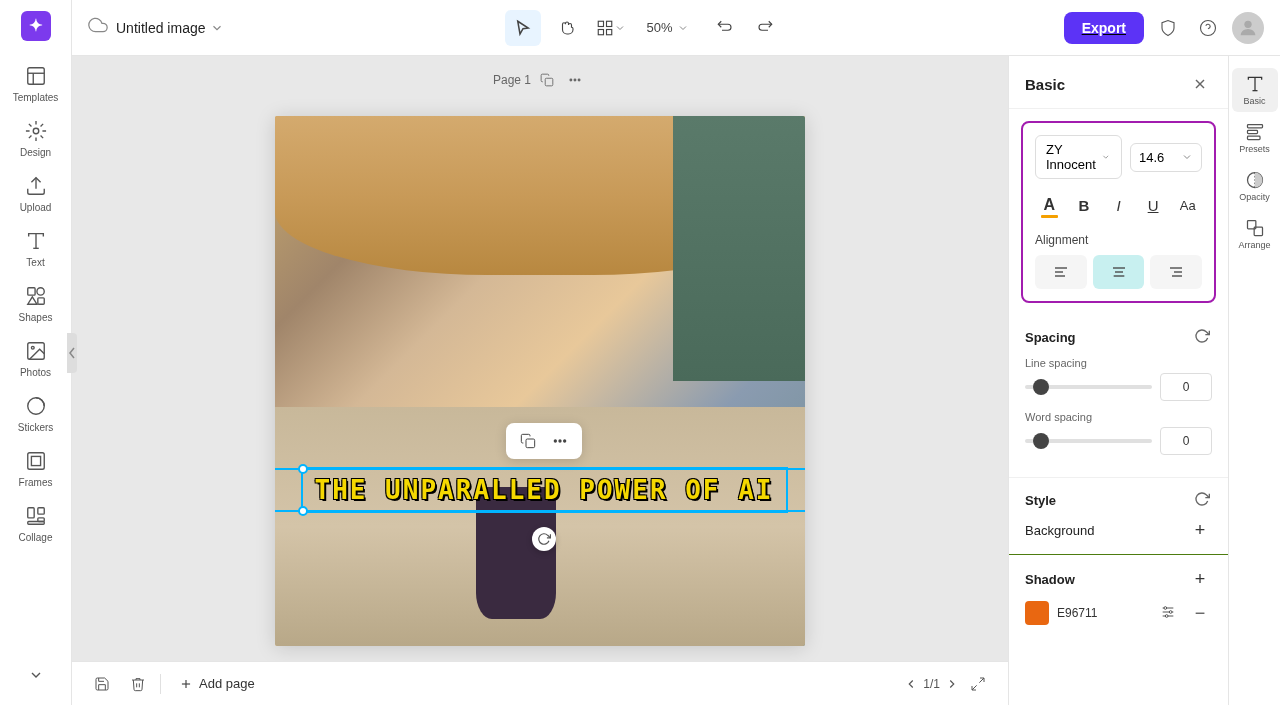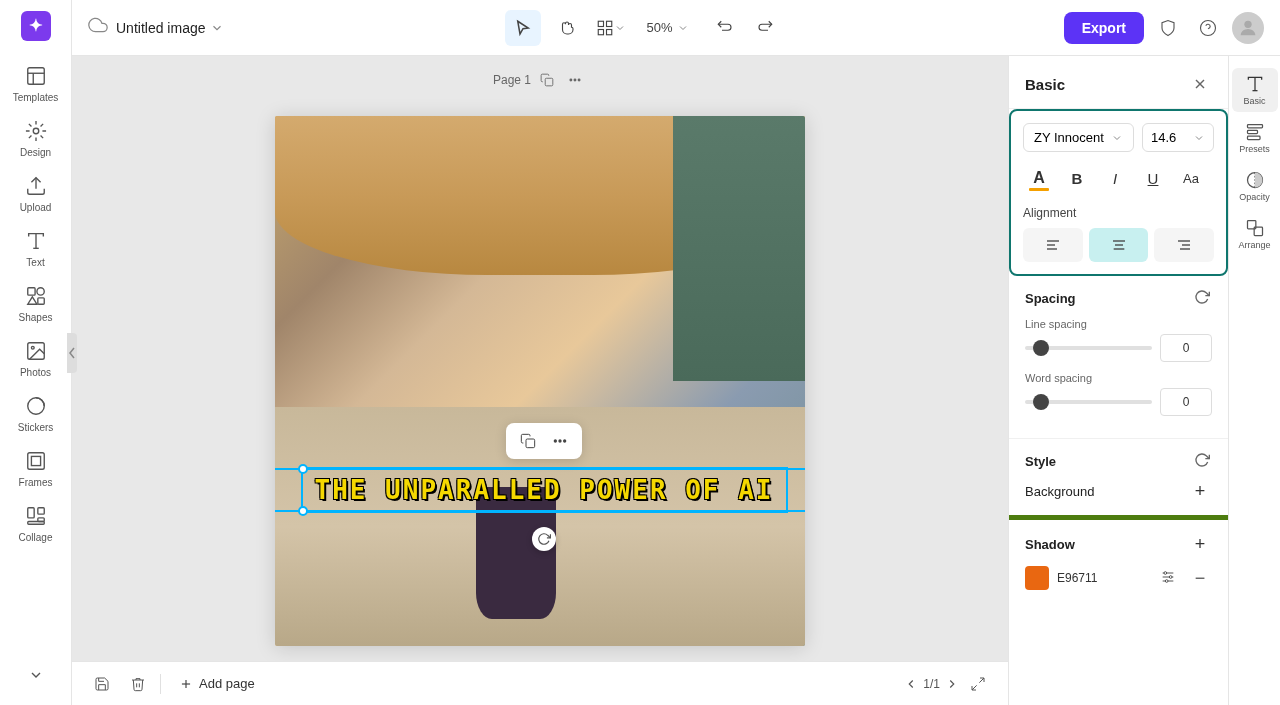--- a/index.html
+++ b/index.html
@@ -119,20 +119,21 @@
       color: #444;
     }
     .undo-redo {
       display: flex;
       gap: 4px;
     }
     .topbar-right {
       display: flex;
       align-items: center;
       gap: 8px;
+      text-decoration: underline;
     }
     .export-btn {
       background: #5c33f6;
       color: white;
       border: none;
       padding: 8px 18px;
       border-radius: 8px;
       font-size: 14px;
       font-weight: 600;
       cursor: pointer;
@@ -421,22 +422,23 @@
       cursor: pointer;
       display: flex;
       align-items: center;
       justify-content: center;
       border-radius: 4px;
       color: #666;
     }
 
     
     .basic-section {
-      border: 2px solid #0f766e;
+      border: 2px solid #a21caf;
       border-radius: 8px;
+      margin: 12px;
       padding: 12px;
     }
     .font-row {
       display: flex;
       align-items: center;
       gap: 8px;
       margin-bottom: 10px;
     }
     .font-select {
       flex: 1;
@@ -581,21 +583,21 @@
       display: flex;
       align-items: center;
       justify-content: center;
       font-size: 12px;
       color: #333;
     }
 
     
     .style-section {
       padding: 12px 16px;
-      border-bottom: 5px solid #4d7c0f;
+      border-bottom: 1px solid #4d7c0f;
     }
     .style-row {
       display: flex;
       align-items: center;
       justify-content: space-between;
     }
     .add-btn {
       width: 24px;
       height: 24px;
       border: none;

